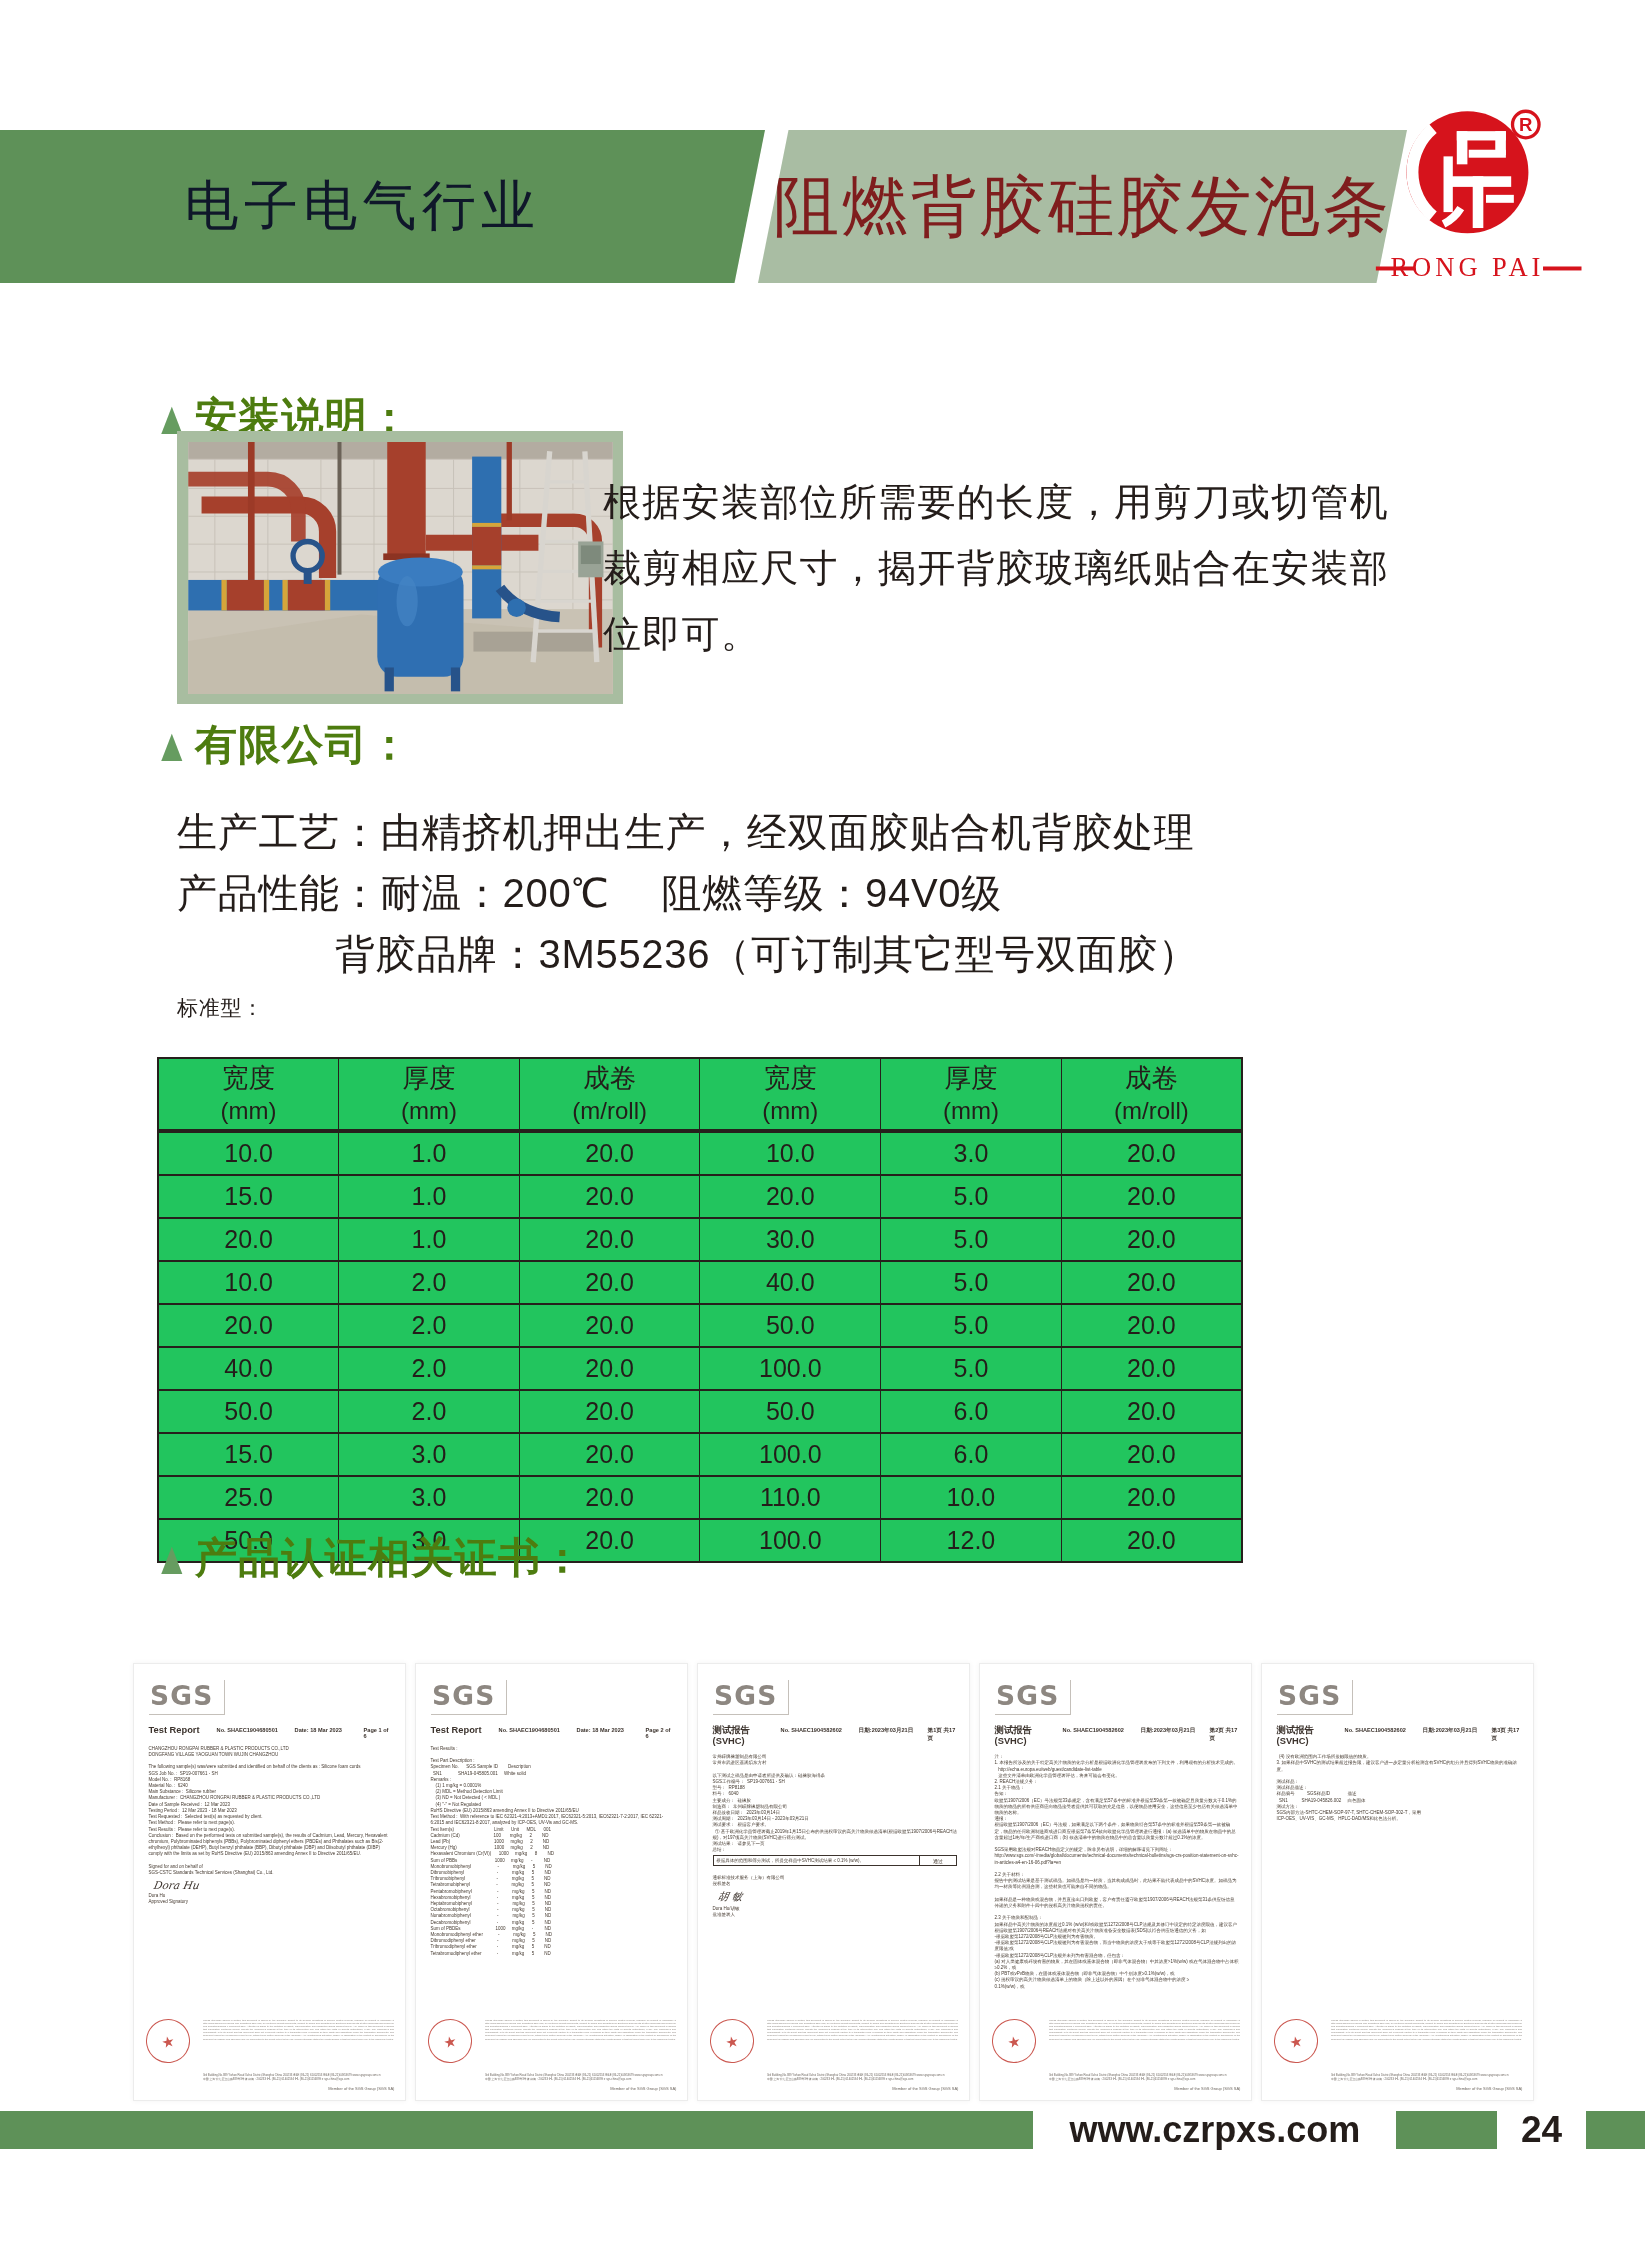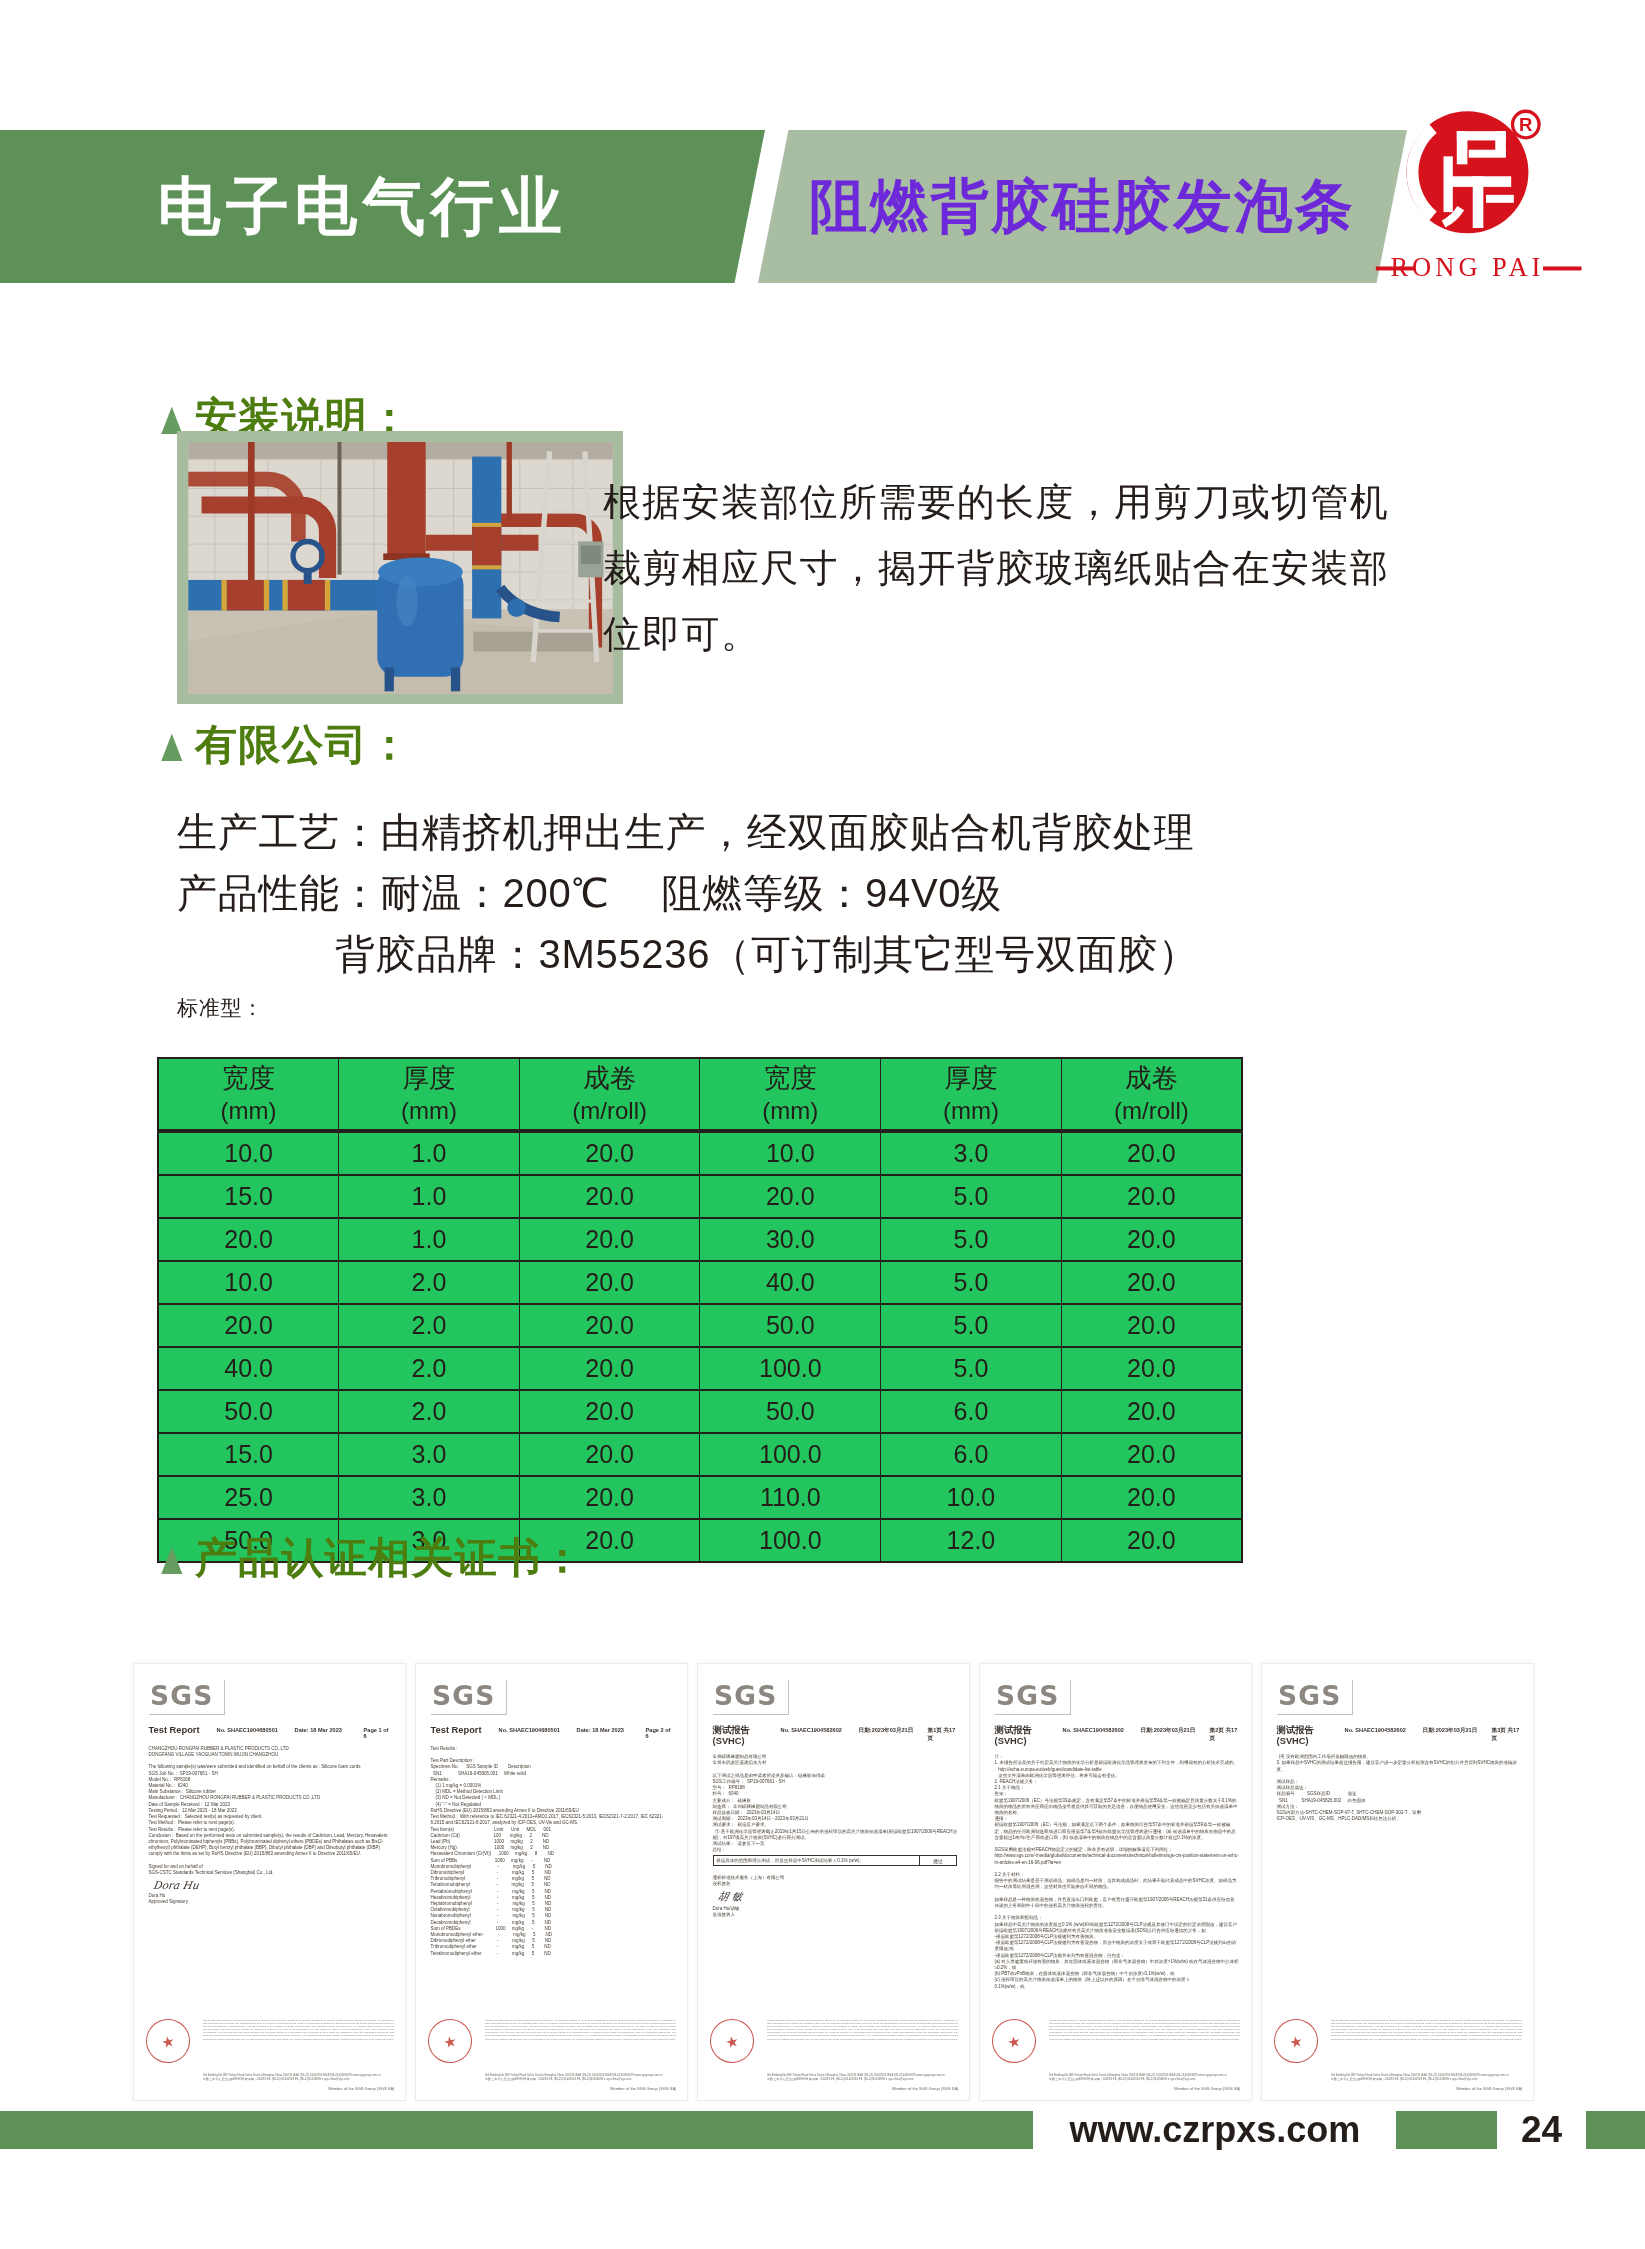--- a/index.html
+++ b/index.html
@@ -3,25 +3,25 @@
 <meta charset="utf-8">
 <style>
   html,body{margin:0;padding:0;background:#ffffff;}
   #page{position:relative;width:1646px;height:2250px;background:#ffffff;overflow:hidden;
         font-family:"Liberation Sans",sans-serif;color:#241d1a;}
 
   
   .banner1{position:absolute;left:0;top:130px;width:765px;height:153px;background:#5e9158;
            clip-path:polygon(0 0,100% 0,calc(100% - 30.5px) 100%,0 100%);
            display:flex;align-items:center;justify-content:center;}
-  .banner1 span{color:#ffffff;font-size:63px;font-weight:700;letter-spacing:5.3px;padding-right:40px;}
+  .banner1 span{color:#0f172a;font-size:54px;font-weight:400;letter-spacing:5.3px;padding-right:40px;}
   .banner2{position:absolute;left:758px;top:130px;width:649px;height:153px;background:#a9bda3;
            clip-path:polygon(30.5px 0,100% 0,calc(100% - 30.5px) 100%,0 100%);
            display:flex;align-items:center;justify-content:center;}
-  .banner2 span{color:#6d28d9;font-size:58px;font-weight:700;letter-spacing:2.7px;}
+  .banner2 span{color:#7f1d1d;font-size:66px;font-weight:400;letter-spacing:2.7px;}
   .logo{position:absolute;left:1369px;top:98px;width:226px;height:199px;}
 
   
   .sec{position:absolute;display:flex;align-items:center;}
   .sec .tri{color:#669c60;font-size:36px;transform:scaleY(1.3);margin-right:5.3px;line-height:1;}
   .sec .txt{font-size:42px;font-weight:600;letter-spacing:1.3px;color:#4d7c0f;}
 
   
   .photo-frame{position:absolute;left:177px;top:431px;width:446px;height:273px;background:#a8bda0;
                padding:0;box-sizing:border-box;}

